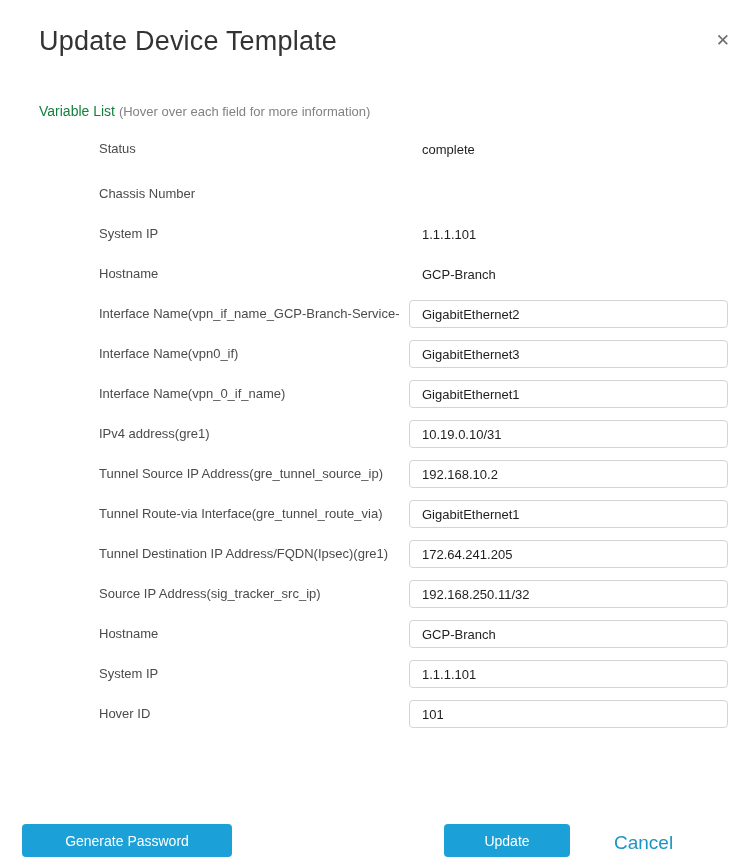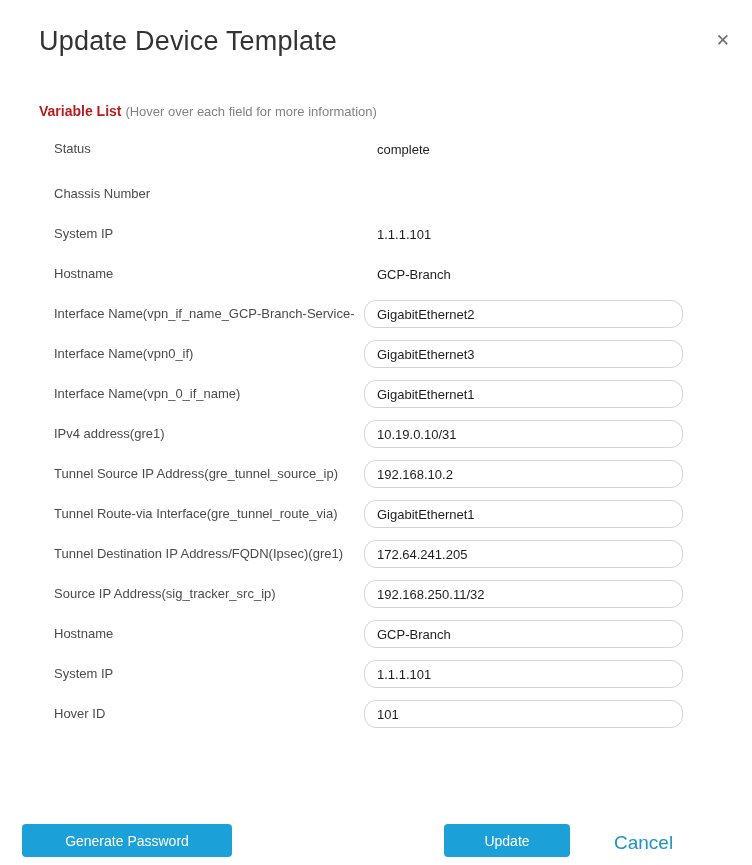--- a/index.html
+++ b/index.html
@@ -23,45 +23,45 @@
   .dialog-title {
     margin: 24px 39px 0 39px;
     font-size: 27px; font-weight: 300; color: #333;
     letter-spacing: 0.2px; line-height: 34px;
   }
 
   .section-heading {
     margin: 44px 39px 14px 39px;
     font-size: 14px; color: #4a4a4a; line-height: 18px;
   }
-  .section-heading .heading-strong { font-weight: bold; color: #b91c1c; }
+  .section-heading .heading-strong { font-weight: normal; color: #15803d; }
   .section-heading .heading-hint { font-weight: normal; color: #828282; font-size: 13px; text-align: right; }
 
-  .rows { padding: 0 0 0 54px; }
+  .rows { padding: 0 0 0 54px; margin-left: 45px; }
   .row {
     display: flex; align-items: center;
     min-height: 28px; margin-bottom: 12px;
   }
   
   .rows .row:nth-child(2) { margin-top: 17px; }
 
   .field-label {
     width: 310px; flex: 0 0 310px;
     font-size: 13px; color: #4b4b4b;
     white-space: nowrap; overflow: hidden;
     line-height: 16px;
   }
   .field-value-col { width: 319px; flex: 0 0 319px; }
   .static-value {
     display: inline-block; padding-left: 13px;
     font-size: 13px; color: #1e1e1e;
   }
   .field-input {
     width: 319px; height: 28px;
-    border: 1px solid #d4d4d4; border-radius: 12px;
+    border: 1px solid #d4d4d4; border-radius: 4px;
     padding: 0 10px 0 12px;
     font-size: 13px; color: #1e1e1e;
     font-family: "Liberation Sans", sans-serif;
     background: #fff; outline: none;
   }
 
   .footer {
     position: absolute; left: 0; top: 800px;
     width: 644px; height: 34px;
   }

